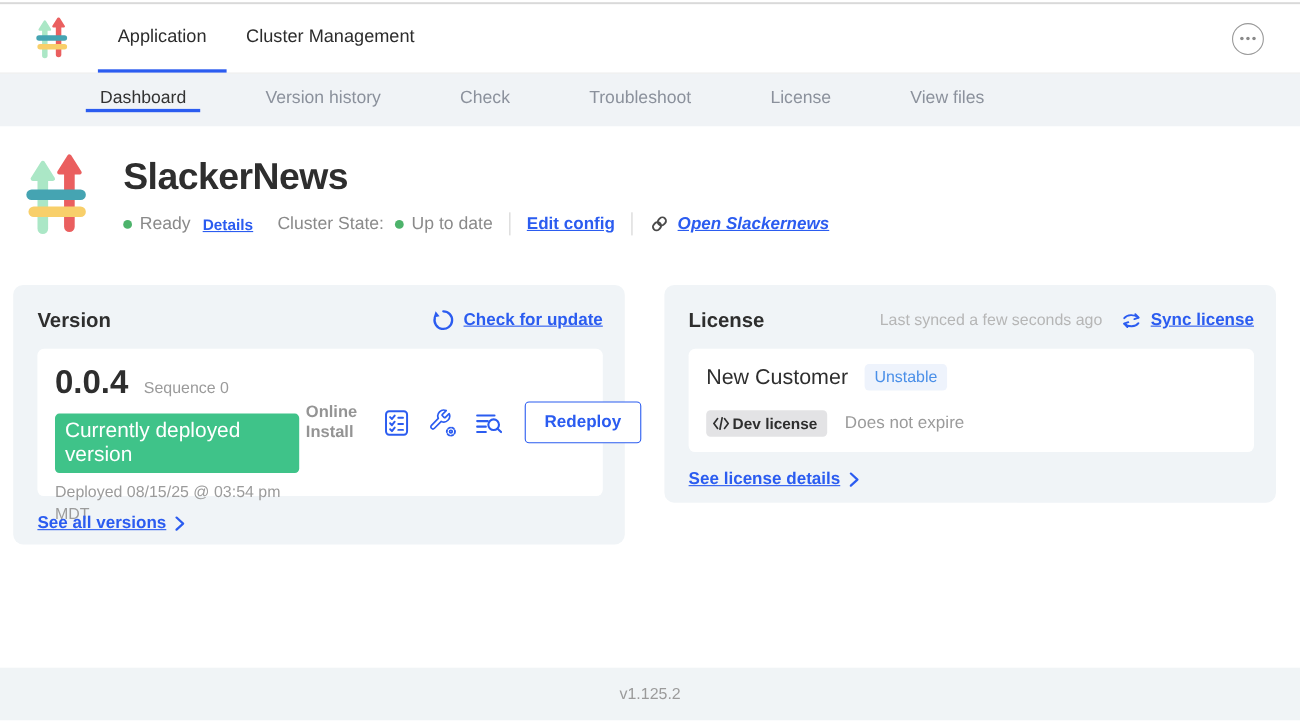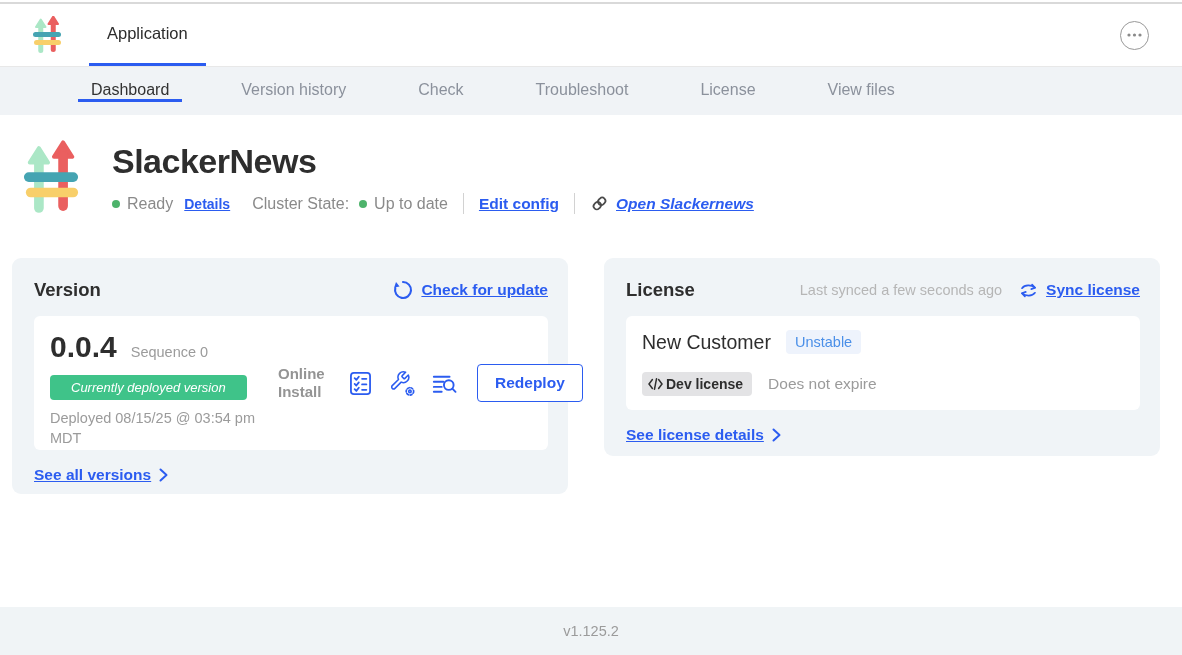--- a/index.html
+++ b/index.html
@@ -53,21 +53,21 @@
   .head-link.right { margin-left: auto; }
   .synced { margin-left: auto; color: #b6b6b6; font-size: 14.5px; margin-right: 17px; }
   .inner-card { background: #fff; border-radius: 6px; margin-top: 14px; padding: 14px 16px; }
 
   
   .v-flex { display: flex; align-items: flex-start; height: 134px; }
   .v-left { width: 222px; flex: none; }
   .v-num-row { display: flex; align-items: baseline; gap: 14px; }
   .v-num { font-size: 30px; font-weight: 800; color: #2e2e2e; }
   .v-seq { font-size: 14.5px; color: #9b9b9b; }
-  .deployed-badge { display: inline-block; margin-top: 11px; background: #3fc389; color: #fff; font-size: 13px; padding: 5px 21px; border-radius: 4px; font-style: italic; }
+  .deployed-badge { display: inline-block; margin-top: 11px; background: #3fc389; color: #fff; font-size: 19px; padding: 5px 9px; border-radius: 4px; }
   .deployed-at { margin-top: 9px; font-size: 14.5px; color: #9b9b9b; width: 216px; line-height: 1.35; }
   .v-right { display: flex; align-items: center; gap: 15px; align-self: center; margin-left: 6px; }
   .install-type { font-size: 15px; font-weight: 700; color: #949494; line-height: 1.18; width: 54px; }
   .action-icon { color: #2b5cf0; display: inline-flex; cursor: pointer; }
   .redeploy-btn { height: 38px; padding: 0 17px; margin-left: 4px; border: 1px solid #2b5cf0; color: #2b5cf0; background: #fff; border-radius: 4px; font-weight: 700; font-size: 15.5px; font-family: "Liberation Sans", sans-serif; cursor: pointer; }
   .see-link { margin-top: 16px; display: inline-flex; align-items: center; gap: 8px; font-size: 15.5px; }
 
   
   .cust-row { display: flex; align-items: center; gap: 15px; }
   .cust-name { font-size: 19.5px; font-weight: 400; color: #2e2e2e; }
@@ -92,20 +92,23 @@
         <rect x="12.5" y="16" width="10" height="58" rx="5" fill="#abe7c6"></rect>
         <path d="M33 16 L42.5 1 L52 16 Z" fill="#ea5f5f" stroke="#ea5f5f" stroke-width="4" stroke-linejoin="round"></path>
         <rect x="37.5" y="10" width="10" height="62" rx="5" fill="#ea5f5f"></rect>
         <rect x="2" y="32" width="56" height="10" rx="5" fill="#45a4b2"></rect>
         <rect x="4" y="48" width="54" height="10" rx="5" fill="#f8cf6a"></rect>
       </svg>
     </div>
     <nav class="top-tabs">
       <div class="top-tab active">
         <span>Application</span>
+      </div>
+      <div class="top-tab">
+        <span>Cluster Management</span>
       </div>
     </nav>
     <button class="ellipsis-btn">
       <svg width="15" height="4" viewBox="0 0 15 4">
         <circle cx="2" cy="2" r="1.6" fill="#8a8a8a"></circle>
           <circle cx="7.5" cy="2" r="1.6" fill="#8a8a8a"></circle>
           <circle cx="13" cy="2" r="1.6" fill="#8a8a8a"></circle>
       </svg>
     </button>
   </header>

